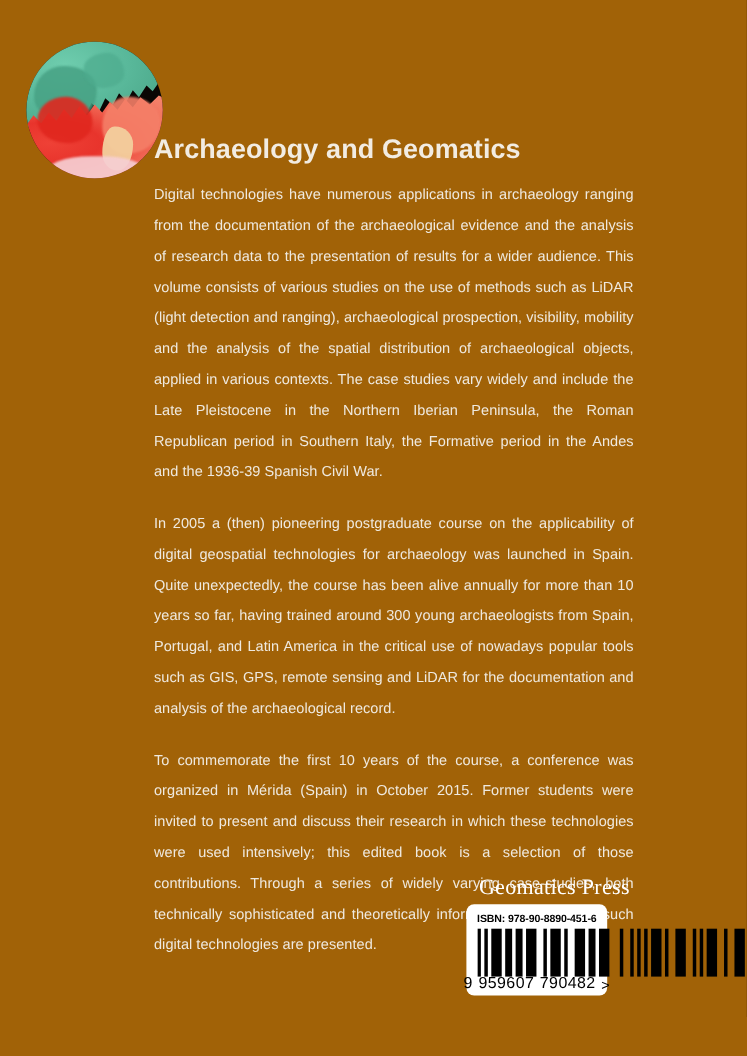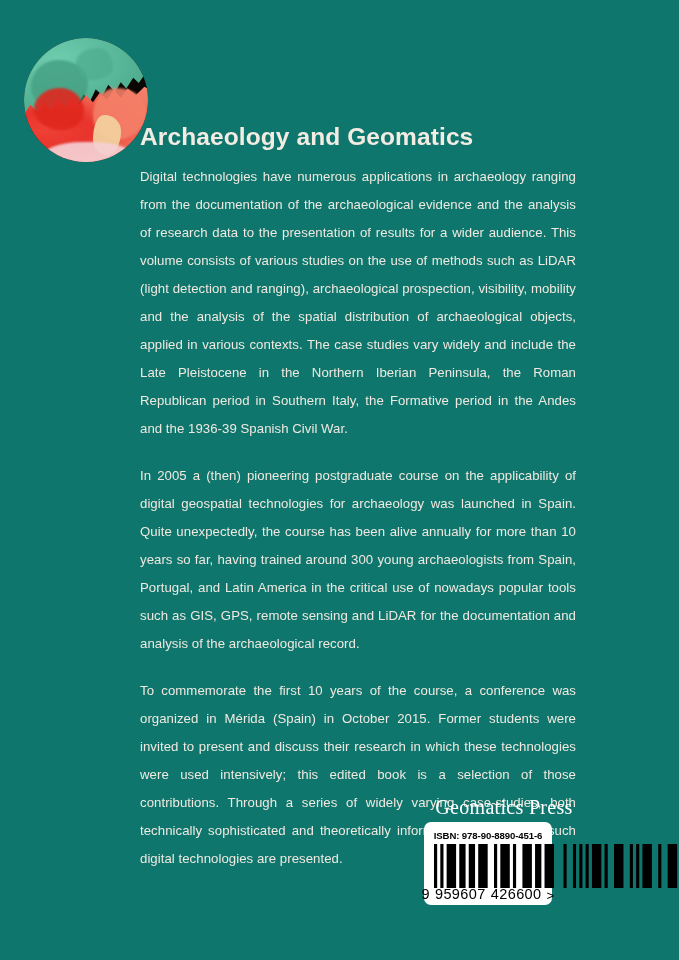--- a/index.html
+++ b/index.html
@@ -7,21 +7,21 @@
     padding: 0;
     background: #000000;
   }
   body {
     font-family: "Liberation Sans", sans-serif;
   }
   .cover {
     position: relative;
     width: 679px;
     height: 960px;
-    background: #0f766e;
+    background: #a16207;
     overflow: hidden;
   }
 
   
   .globe-wrap {
     position: absolute;
     left: 24px;
     top: 38px;
     width: 124px;
     height: 124px;
@@ -269,19 +269,19 @@
             <rect x="258.95" y="0" width="6.32" height="44"></rect>
             <rect x="268.42" y="0" width="3.16" height="44"></rect>
             <rect x="274.74" y="0" width="3.16" height="44"></rect>
             <rect x="290.53" y="0" width="3.16" height="44"></rect>
             <rect x="296.84" y="0" width="3.16" height="44"></rect>
           </g>
       </svg>
       <div class="barcode-digits">
         <span class="grp">9</span>
         <span class="grp">959607</span>
-        <span class="grp">426600</span>
+        <span class="grp">790482</span>
         <span class="grp guard">&gt;</span>
       </div>
     </div>
   </div>
 
 </div>
 
 </body></html>

